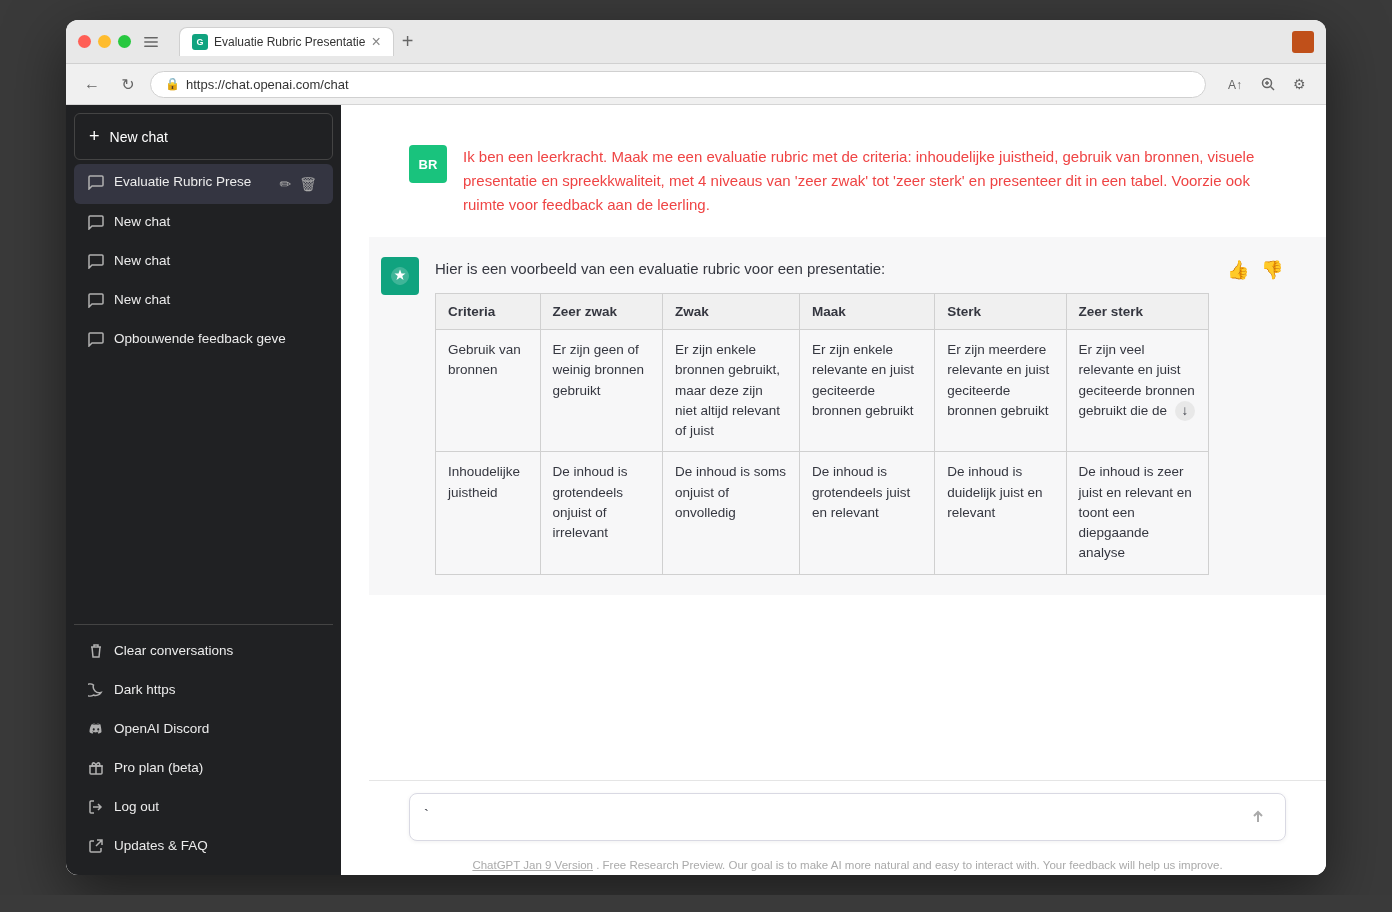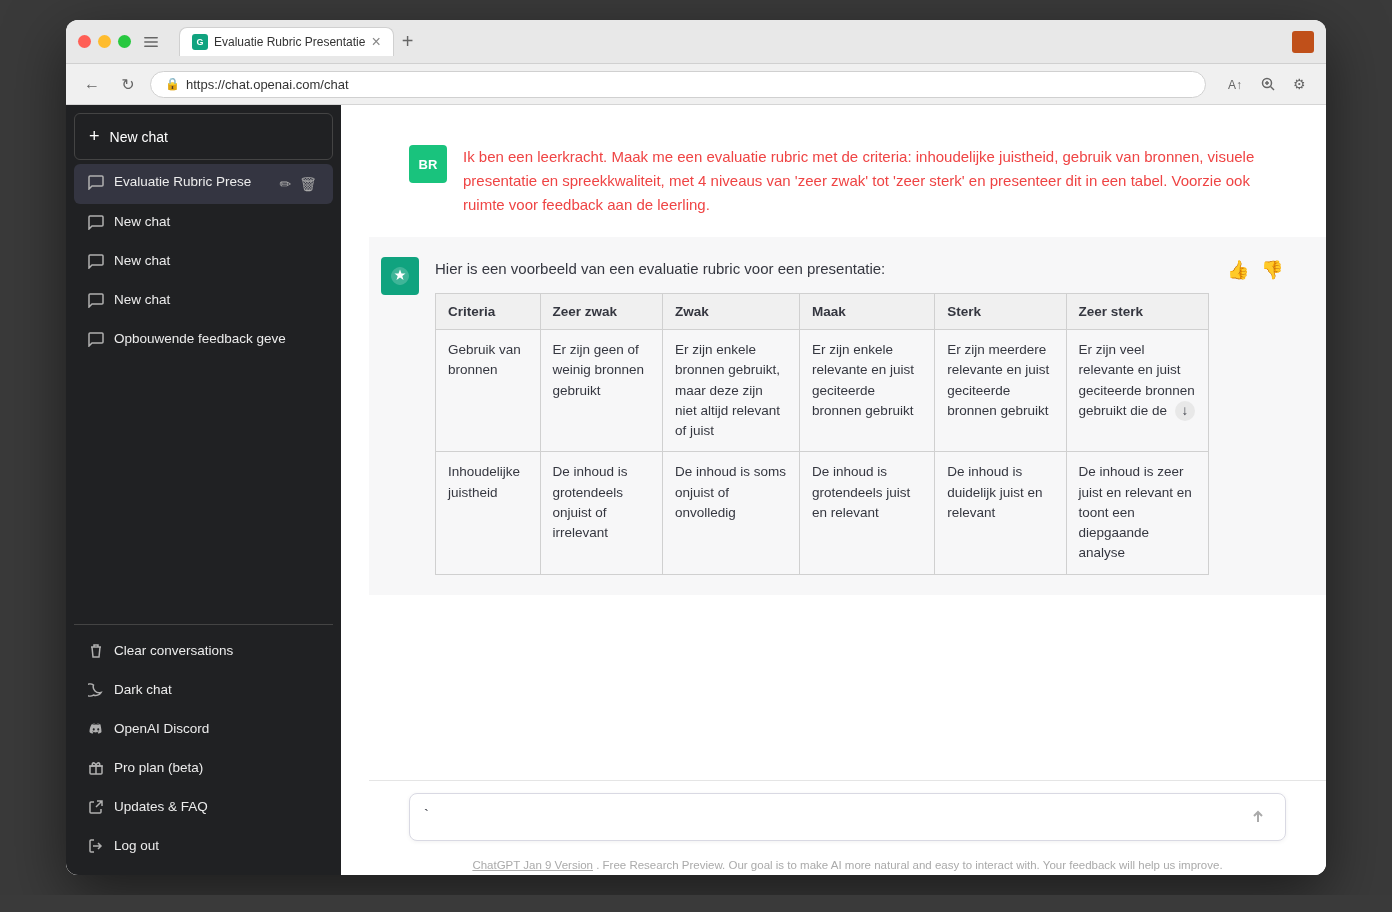--- a/index.html
+++ b/index.html
@@ -376,21 +376,21 @@
         </span>
         <span class="sidebar-item-label">Clear conversations</span>
       </div>
 
       <div class="sidebar-item">
         <span class="sidebar-item-icon">
           <svg width="16" height="16" viewBox="0 0 16 16" fill="none" stroke="#b0b0b0" stroke-width="1.5">
               <path d="M13 10.5A6 6 0 015.5 3a6 6 0 100 10A6 6 0 0013 10.5z"></path>
             </svg>
         </span>
-        <span class="sidebar-item-label">Dark chat</span>
+        <span class="sidebar-item-label">Dark https</span>
       </div>
 
       <div class="sidebar-item">
         <span class="sidebar-item-icon">
           <svg width="16" height="16" viewBox="0 0 16 16" fill="#b0b0b0">
               <path d="M12.5 3.5c-1-.45-2.1-.78-3.25-.95l-.14.28c1.05.26 2 .65 2.88 1.16A9.5 9.5 0 008 3.5a9.5 9.5 0 00-4 .49c.88-.51 1.84-.9 2.88-1.16L6.75 2.55A9.2 9.2 0 003.5 3.5C2.17 5.8 1.5 8.37 1.5 11c.83.95 2.1 1.5 3.28 1.5.22-.28.5-.72.65-1.05-.68-.25-1.3-.62-1.82-1.1.15.1.38.24.4.25a8.5 8.5 0 007 0c.02-.01.25-.15.4-.25-.52.48-1.14.85-1.82 1.1.15.33.43.77.65 1.05C11.4 12.5 12.67 11.95 13.5 11c0-2.63-.67-5.2-1-7.5zM5.75 9.5c-.55 0-1-.5-1-1.12s.44-1.13 1-1.13 1 .5 1 1.13-.44 1.12-1 1.12zm4.5 0c-.56 0-1-.5-1-1.12s.44-1.13 1-1.13 1 .5 1 1.13-.44 1.12-1 1.12z"></path>
             </svg>
         </span>
         <span class="sidebar-item-label">OpenAI Discord</span>
       </div>
@@ -401,33 +401,33 @@
               <rect x="2" y="6" width="12" height="8" rx="1"></rect>
               <path d="M1 6h14M8 6V14M8 6C8 4 6 2.5 5 3s-1 2 0 3M8 6c0-2 2-3.5 3-3s1 2 0 3"></path>
             </svg>
         </span>
         <span class="sidebar-item-label">Pro plan (beta)</span>
       </div>
 
       <div class="sidebar-item">
         <span class="sidebar-item-icon">
           <svg width="16" height="16" viewBox="0 0 16 16" fill="none" stroke="#b0b0b0" stroke-width="1.5">
+              <path d="M6 2H3a1 1 0 00-1 1v10a1 1 0 001 1h3M10 11l3-3-3-3M13 8H5"></path>
+            </svg>
+        </span>
+        <span class="sidebar-item-label">Log out</span>
+      </div>
+
+      <div class="sidebar-item">
+        <span class="sidebar-item-icon">
+          <svg width="16" height="16" viewBox="0 0 16 16" fill="none" stroke="#b0b0b0" stroke-width="1.5">
               <path d="M9 2h5v5M14 2L8 8M6 3H3a1 1 0 00-1 1v9a1 1 0 001 1h9a1 1 0 001-1v-3"></path>
             </svg>
         </span>
         <span class="sidebar-item-label">Updates &amp; FAQ</span>
-      </div>
-
-      <div class="sidebar-item">
-        <span class="sidebar-item-icon">
-          <svg width="16" height="16" viewBox="0 0 16 16" fill="none" stroke="#b0b0b0" stroke-width="1.5">
-              <path d="M6 2H3a1 1 0 00-1 1v10a1 1 0 001 1h3M10 11l3-3-3-3M13 8H5"></path>
-            </svg>
-        </span>
-        <span class="sidebar-item-label">Log out</span>
       </div>
     </div>
 
     <div class="main-content">
       <div class="chat-messages">
 
         <div class="message user-message">
           <div class="avatar avatar-user">BR</div>
           <div class="message-text">Ik ben een leerkracht. Maak me een evaluatie rubric met de criteria: inhoudelijke juistheid, gebruik van bronnen, visuele presentatie en spreekkwaliteit, met 4 niveaus van 'zeer zwak' tot 'zeer sterk' en presenteer dit in een tabel. Voorzie ook ruimte voor feedback aan de leerling.</div>
         </div>

